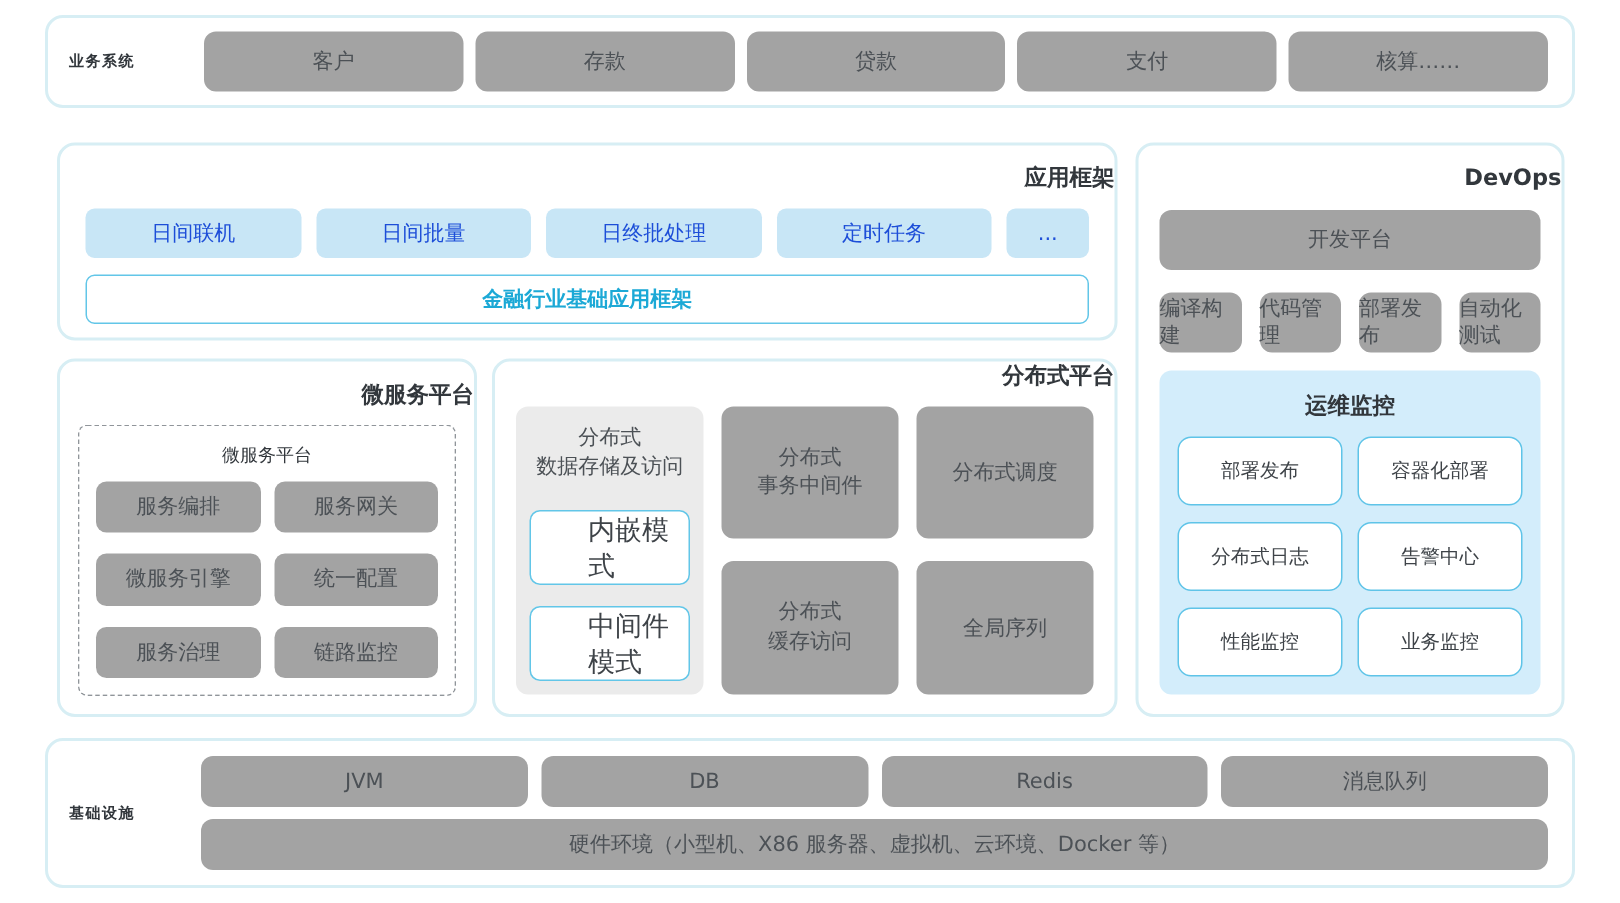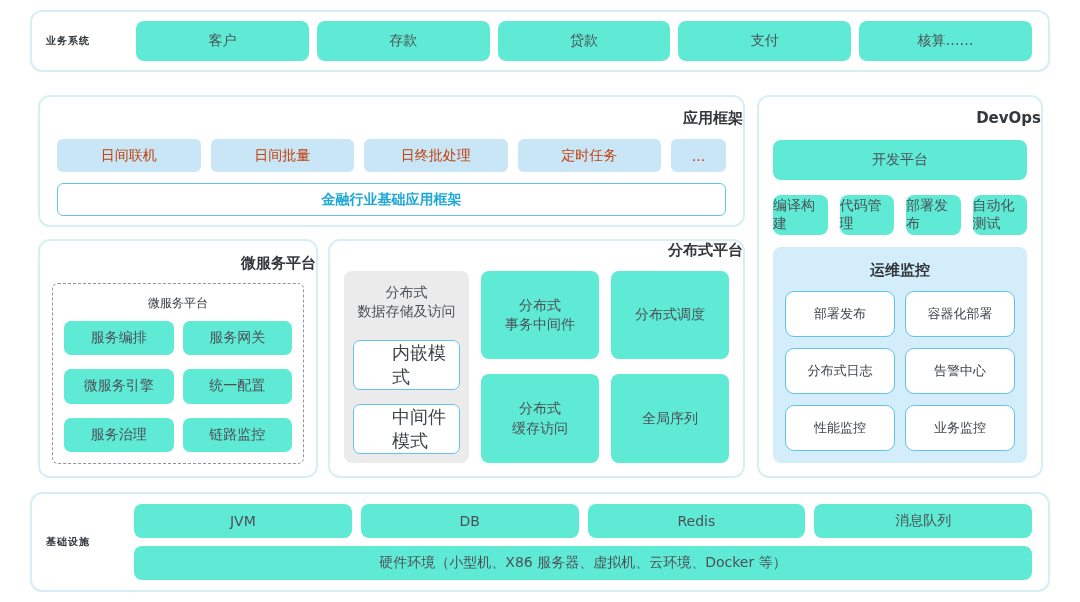--- a/index.html
+++ b/index.html
@@ -5,40 +5,40 @@
   * { margin:0; padding:0; box-sizing:border-box; }
   html,body { width:1080px; height:602px; background:#ffffff;
     font-family:"DejaVu Sans","Liberation Sans",sans-serif; color:#3e4348; }
   .stage { position:relative; width:1080px; height:602px; overflow:hidden; }
 
   .panel { background:#fff; border:2px solid #d7eef4; border-radius:12px; }
 
   .side-label { font-weight:bold; font-size:10px; color:#32373c; width:88px; flex:none;
     padding-left:14px; letter-spacing:1px; }
 
-  .gray-box { background:#5eead4; border-radius:8px; display:flex; align-items:center;
+  .gray-box { background:#a3a3a3; border-radius:8px; display:flex; align-items:center;
     justify-content:center; font-size:14px; color:#4c5156; }
 
   
   #top-panel { position:absolute; left:30px; top:10px; width:1020px; height:62px;
     display:flex; align-items:center; padding-right:16px; gap:16px; }
   #top-panel .hrow { display:flex; flex:1; gap:8px; }
   #top-panel .gray-box { flex:1; height:40px; }
 
   
   #middle { position:absolute; left:38px; top:95px; width:1005px; height:383px;
     display:flex; gap:12px; }
   #middle-left { width:707px; display:flex; flex-direction:column; gap:12px; }
   .panel-title { text-align:right; font-size:15px; font-weight:bold; color:#32373c; }
 
   #app-framework { height:133px; }
   #app-framework .panel-title { padding-top:12px; }
   .app-items { display:flex; gap:10px; margin:11px 17px 0; }
   .blue-box { background:#c8e6f6; border-radius:6px; height:33px; display:flex;
-    align-items:center; justify-content:center; font-size:14px; color:#c2410c; flex:1; }
+    align-items:center; justify-content:center; font-size:14px; color:#1d4ed8; flex:1; }
   .blue-box.small { flex:0 0 55px; }
   .base-bar { margin:11px 17px 0; height:33px; border:1px solid #62c6e8; border-radius:6px;
     display:flex; align-items:center; justify-content:center; font-size:14px;
     font-weight:bold; color:#1ca9d6; background:#fff; }
 
   #middle-bottom { flex:1; display:flex; gap:10px; }
 
   #micro-panel { width:280px; display:flex; flex-direction:column; }
   #micro-panel .panel-title { padding-top:13px; }
   .dashed-box { flex:1; margin:10px 12px 12px; border:1px dashed #90959a; border-radius:6px;

